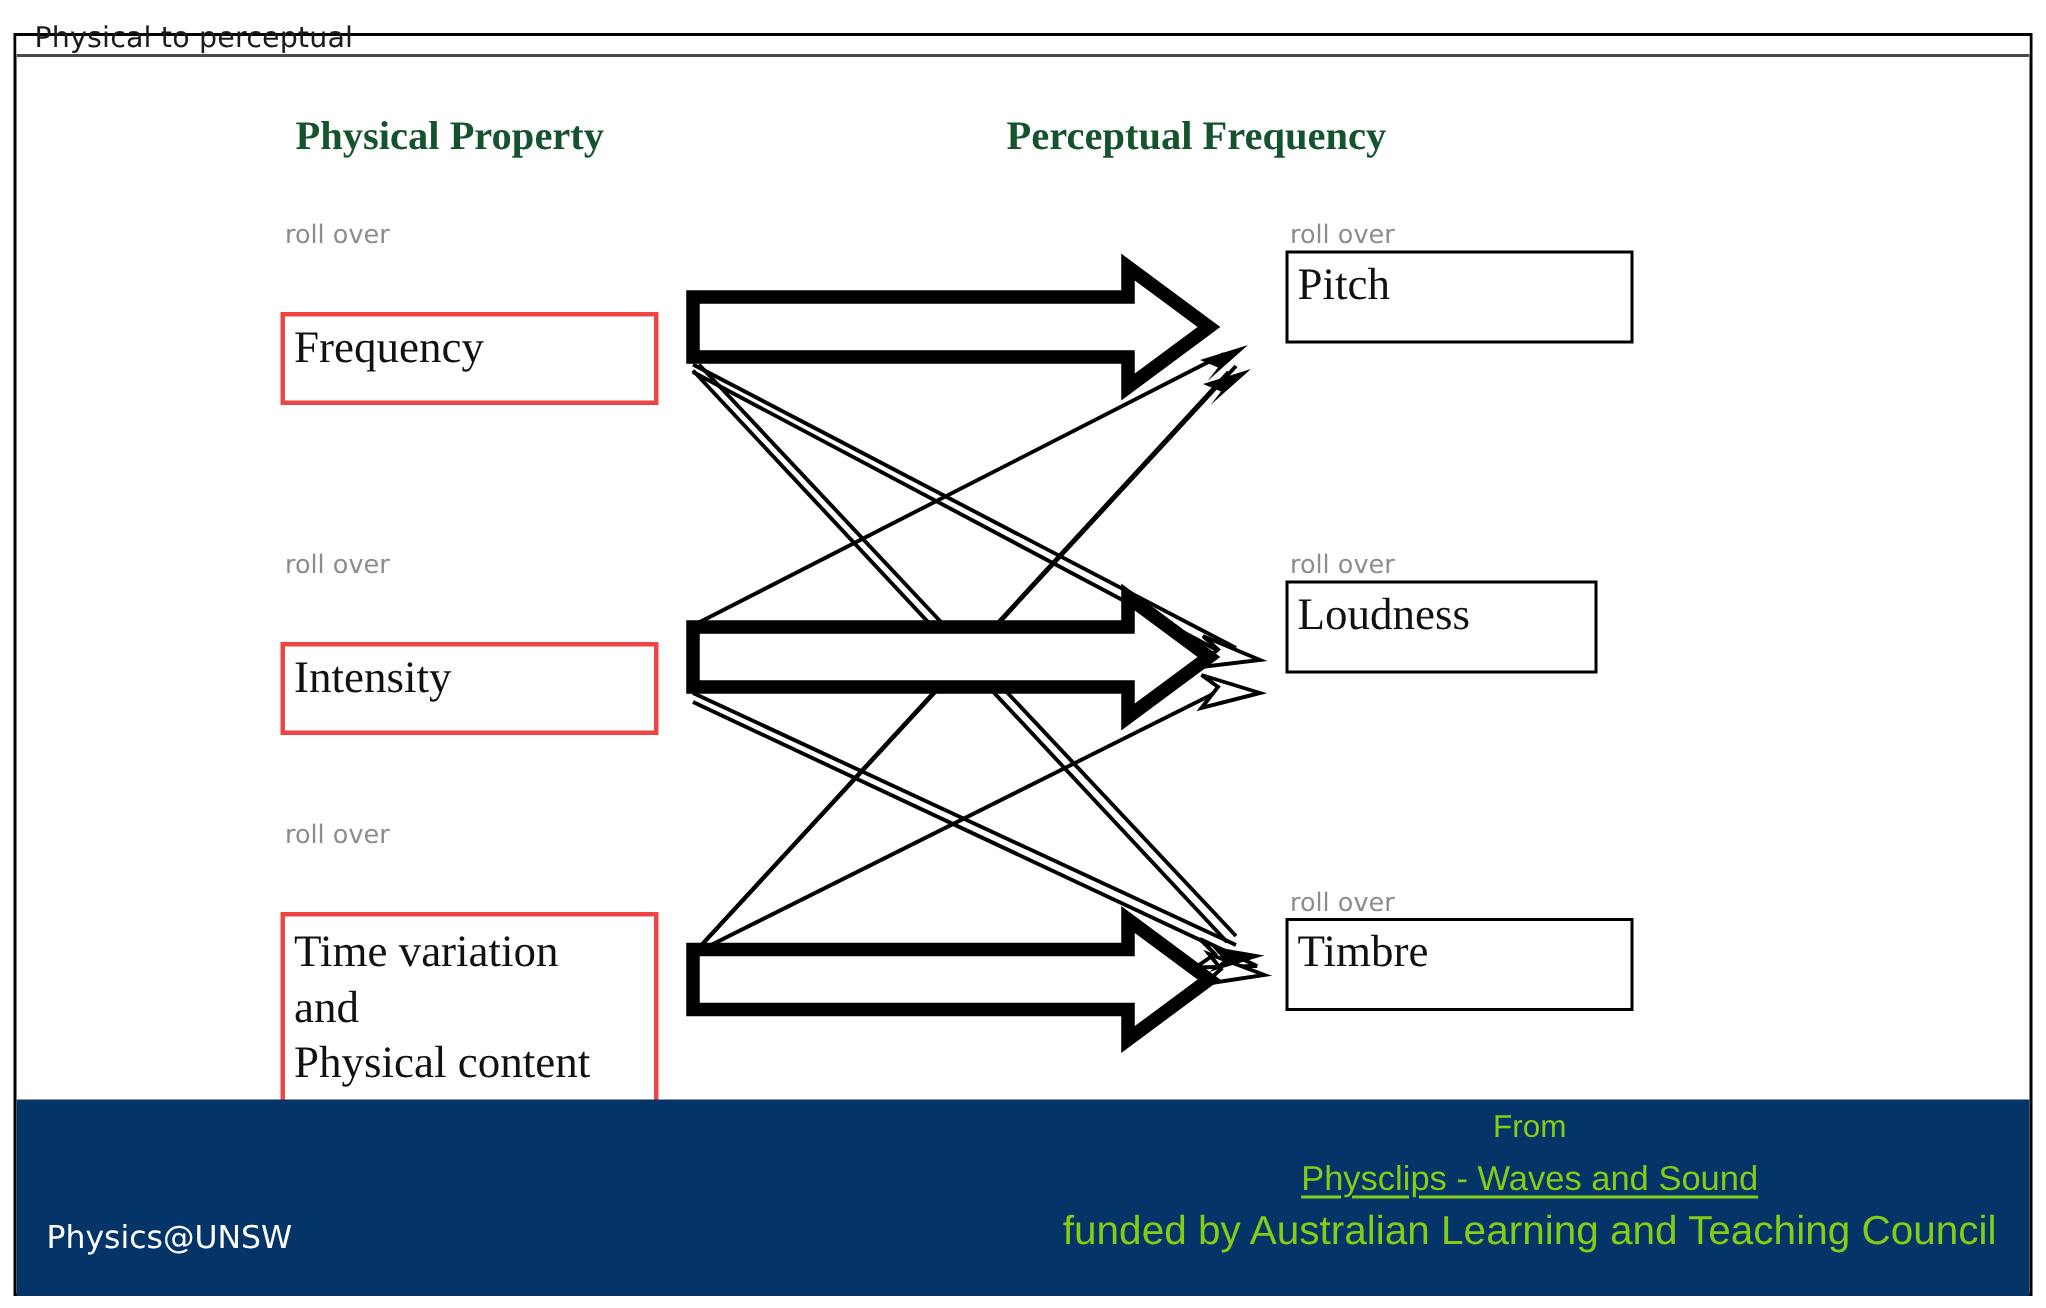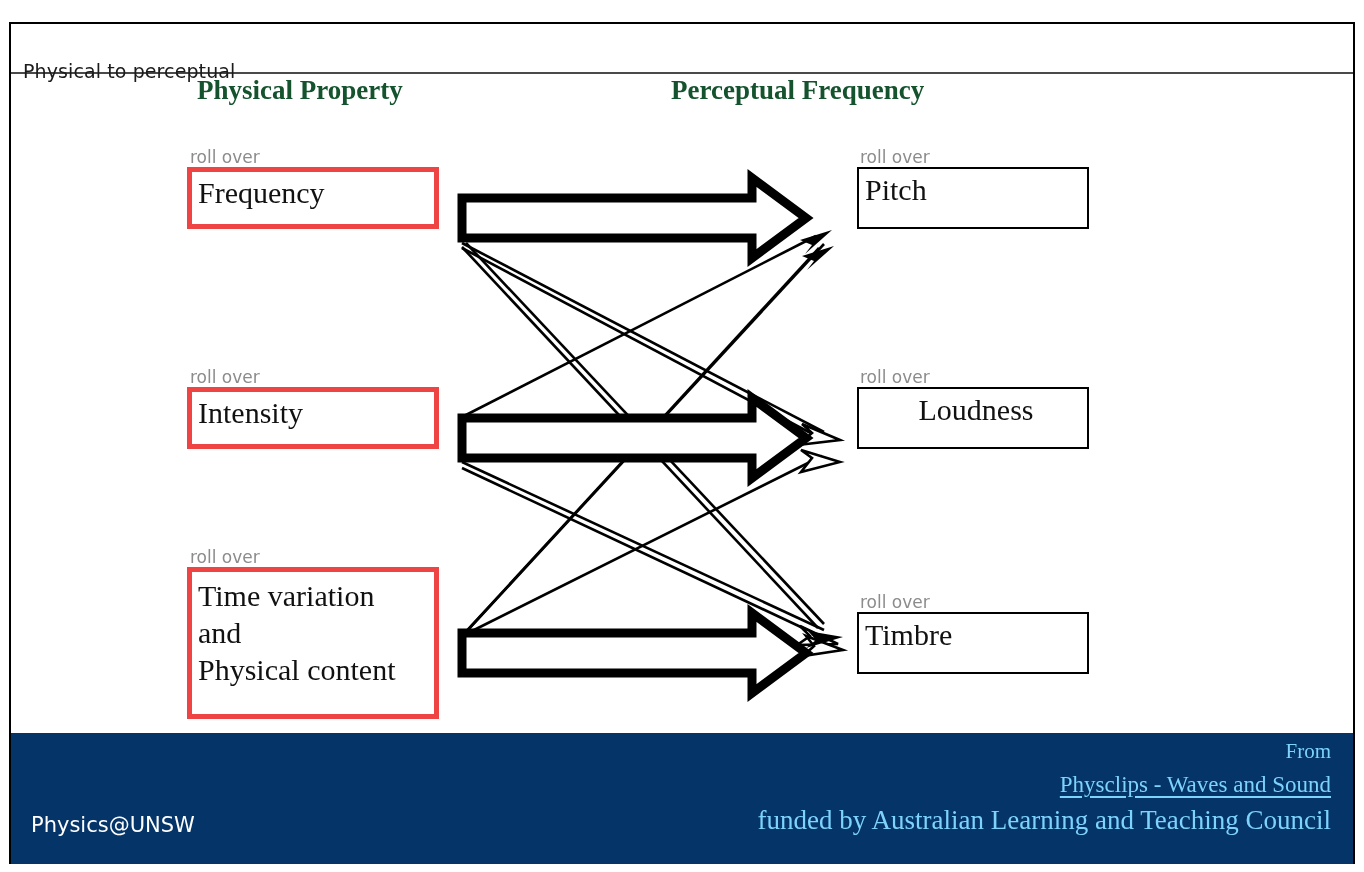--- a/index.html
+++ b/index.html
@@ -25,23 +25,22 @@
   }
 
   
   .titlebar{
     position:absolute;
     left:11px;top:24px;
     width:1342px;height:14px;
     box-sizing:border-box;
     border-bottom:2px solid #4a4a4a;
     background:#ffffff;
-    display:flex;align-items:flex-start;
+    display:flex;align-items:flex-end;
     padding-left:12px;
-    margin-top:36px;
   }
   .titlebar-text{
     font-family:"DejaVu Sans",sans-serif;
     font-size:19px;
     color:#1b1b1b;
     letter-spacing:0.1px;
     white-space:nowrap;
   }
 
   
@@ -71,37 +70,37 @@
   .propbox{
     box-sizing:border-box;
     background:#ffffff;
     font-family:"Liberation Serif","DejaVu Serif",serif;
     font-size:30px;
     color:#111111;
     line-height:36px;
     padding:3px 0 4px 6px;
     overflow:hidden;
   }
-  .left .propbox{border:5px solid #ef4444;}
+  .left .propbox{border:3px solid #ef4444;margin-top:41px;}
   .right .propbox{border:2px solid #000000;}
 
   #prop-frequency{left:187px;top:147px;}
   #prop-frequency .propbox{width:252px;height:62px;}
 
   #prop-intensity{left:187px;top:367px;}
   #prop-intensity .propbox{width:252px;height:62px;}
 
   #prop-timevar{left:187px;top:547px;}
   #prop-timevar .propbox{width:252px;height:152px;line-height:37px;padding-top:5px;}
 
   #prop-pitch{left:857px;top:147px;}
   #prop-pitch .propbox{width:232px;height:62px;}
 
   #prop-loudness{left:857px;top:367px;}
-  #prop-loudness .propbox{width:232px;height:62px;text-align:center;}
+  #prop-loudness .propbox{width:208px;height:62px;}
 
   #prop-timbre{left:857px;top:592px;}
   #prop-timbre .propbox{width:232px;height:62px;}
 
   
   #arrows{
     position:absolute;
     left:0;top:0;
     width:1364px;height:872px;
     pointer-events:none;
@@ -111,23 +110,23 @@
   .footer{
     position:absolute;
     left:11px;top:733px;
     width:1342px;height:131px;
     background:#043468;
     overflow:hidden;
   }
   .footer-right{
     position:absolute;
     right:22px;top:2px;
-    text-align:right;
-    font-family:Liberation Serif, serif;
-    color:#7dd3fc;
+    text-align:center;
+    font-family:Liberation Sans, sans-serif;
+    color:#84cc16;
   }
   .f-from{font-size:21px;line-height:33px;}
   .f-link{
     font-size:23px;line-height:34px;
     text-decoration:underline;
     text-underline-offset:4px;
     display:block;
     cursor:pointer;
   }
   .f-funded{font-size:27px;line-height:36px;display:block;}

